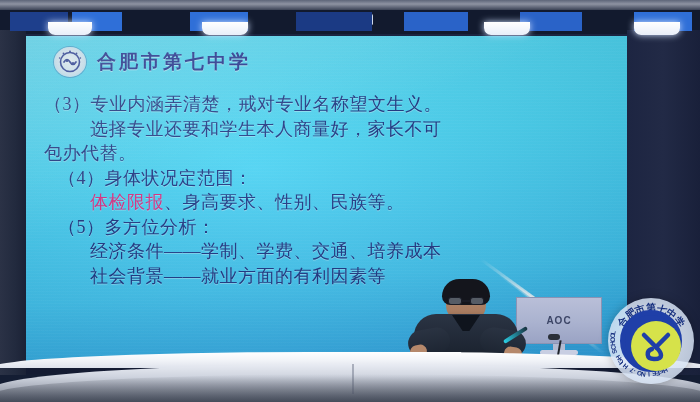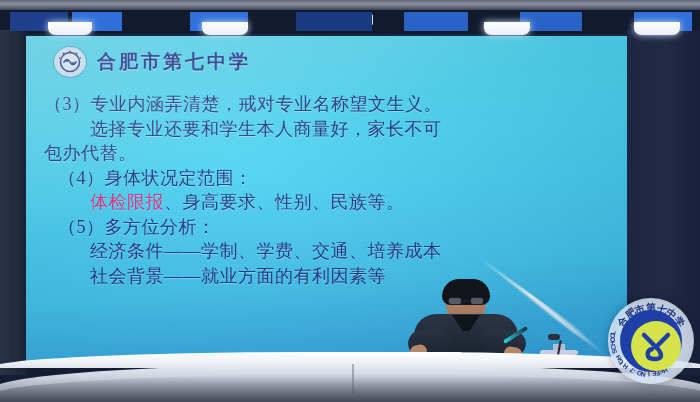--- a/index.html
+++ b/index.html
@@ -191,20 +191,23 @@
   <div class="wall-panel" style="left:296px;width:76px;background:#1b3a84;"></div>
   <div class="wall-panel" style="left:404px;width:64px;background:#2a63c8;"></div>
   <div class="wall-panel" style="left:520px;width:62px;background:#2a63c8;"></div>
   <div class="wall-panel" style="left:634px;width:58px;background:#2f6fd8;"></div>
   <div class="wall-lamp" style="left:48px;top:22px;width:44px;"></div>
   <div class="wall-lamp" style="left:202px;top:22px;width:46px;"></div>
   <div class="wall-lamp" style="left:484px;top:22px;width:46px;"></div>
   <div class="wall-lamp" style="left:634px;top:22px;width:46px;"></div>
 
   <div class="monitor">
+    <div class="mon-screen">
+      <div class="mon-logo">AOC</div>
+    </div>
     <div class="mon-neck"></div>
     <div class="mon-base"></div>
   </div>
 
   <div class="presenter">
     <div class="head"></div>
     <div class="hair"></div>
     <div class="glasses">
       <i class="l"></i>
         <b></b>

